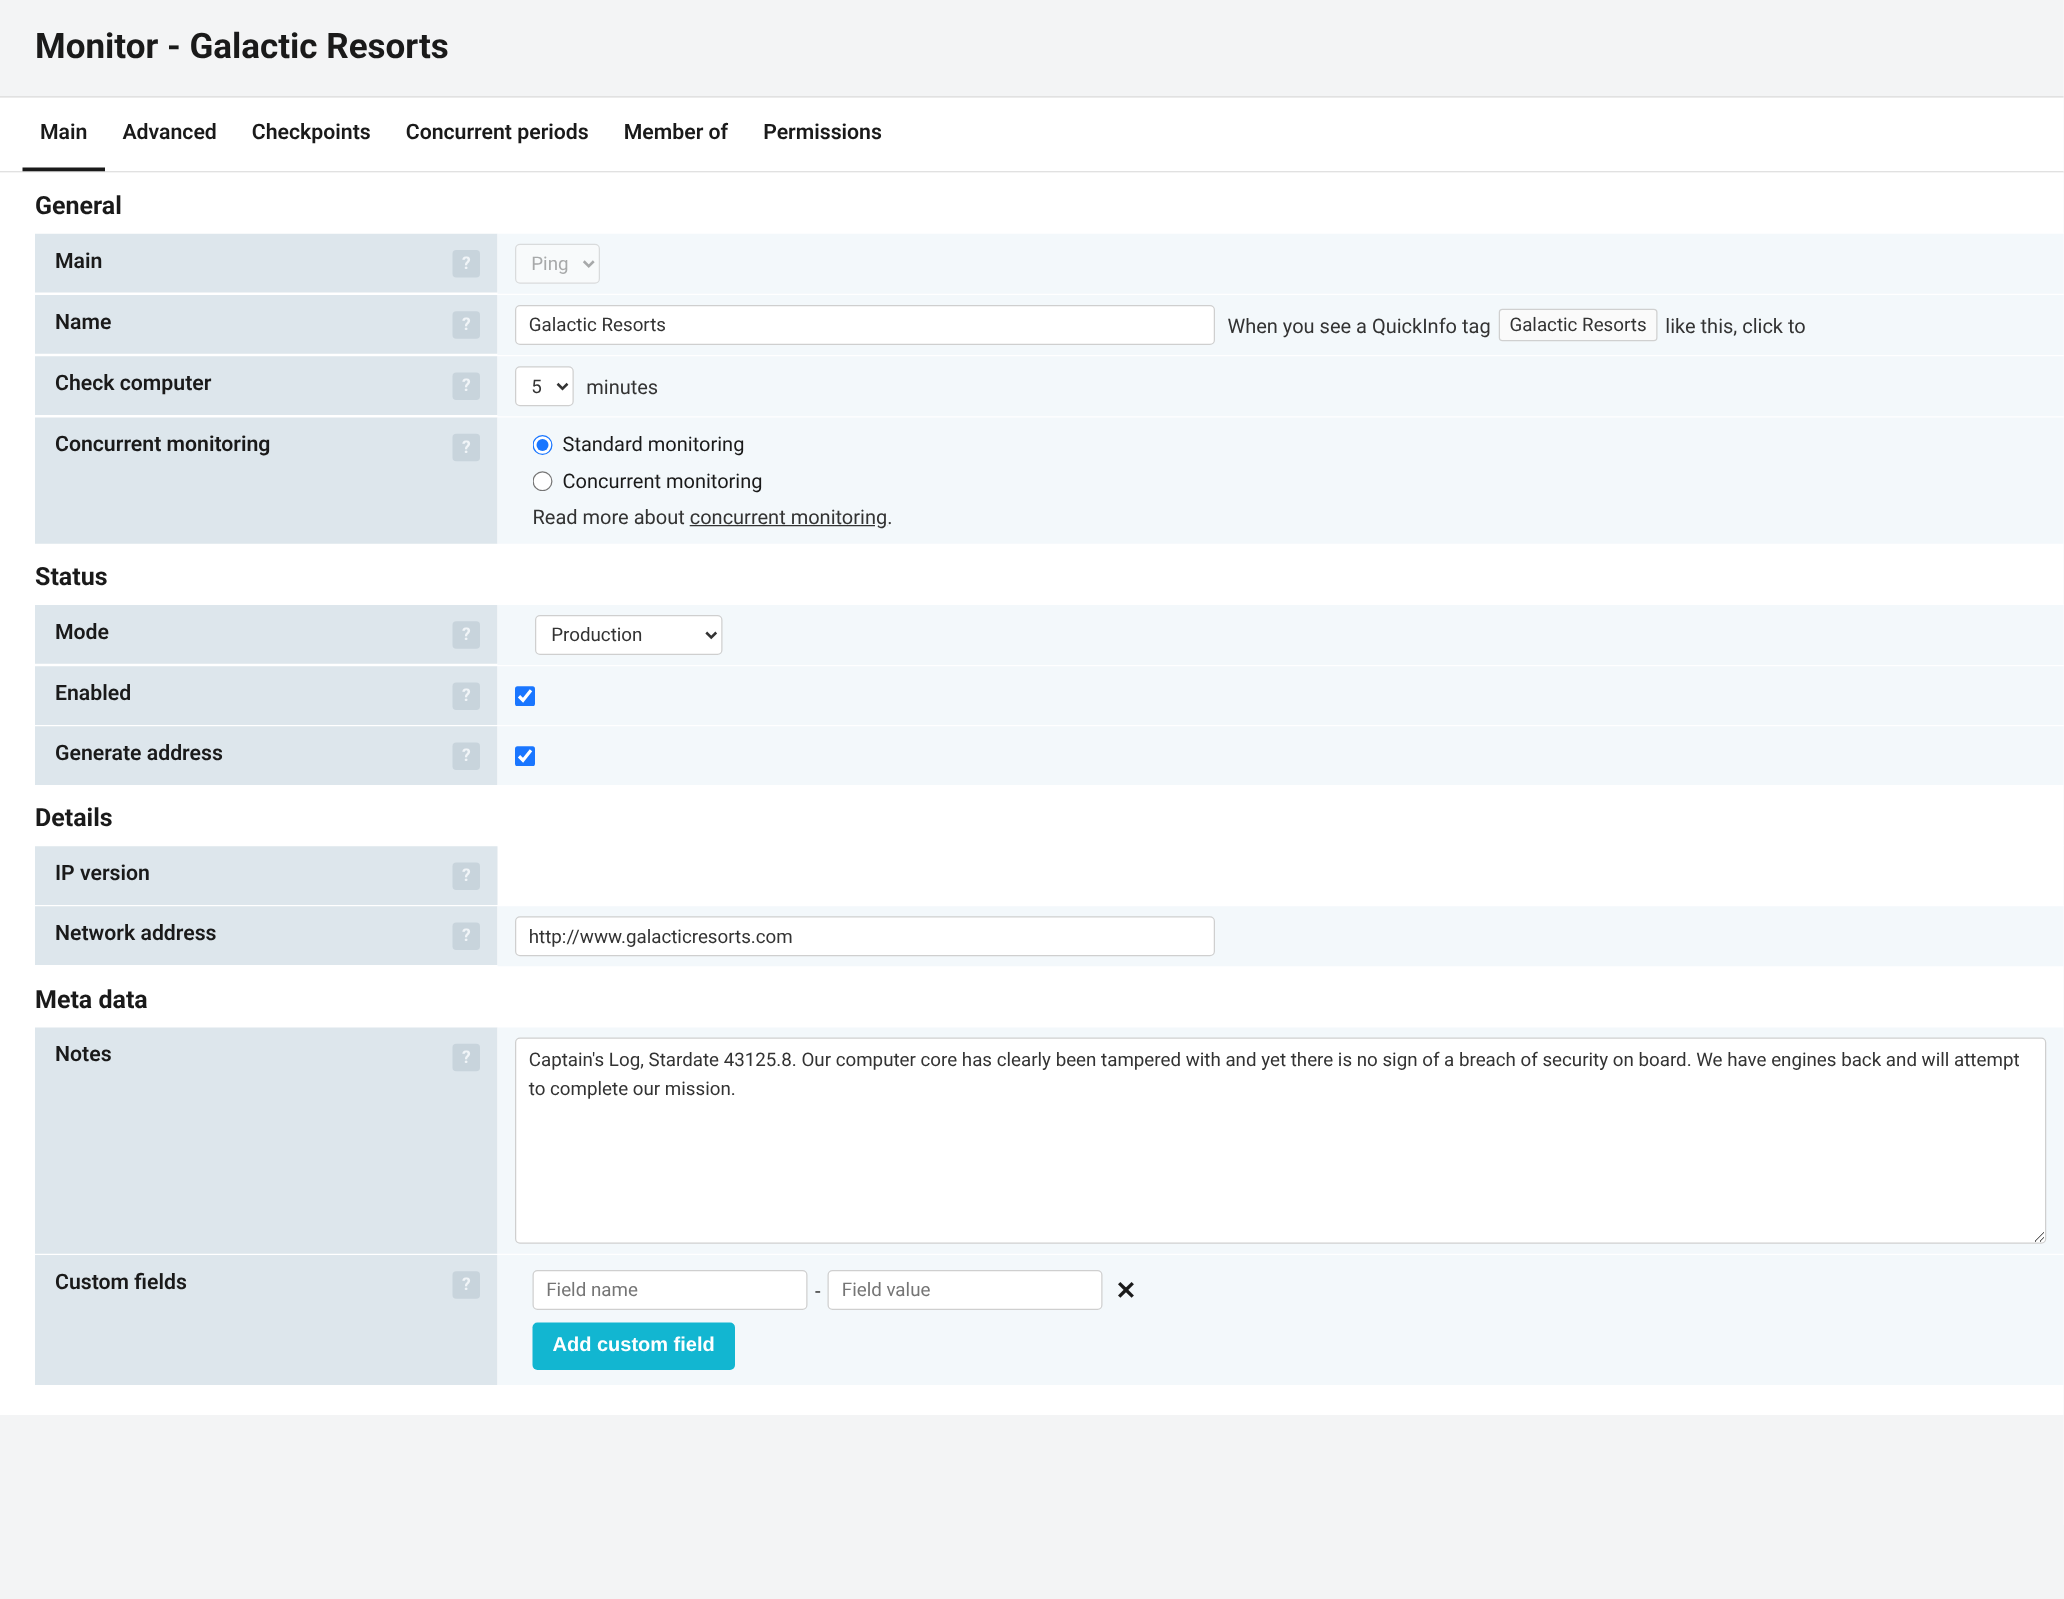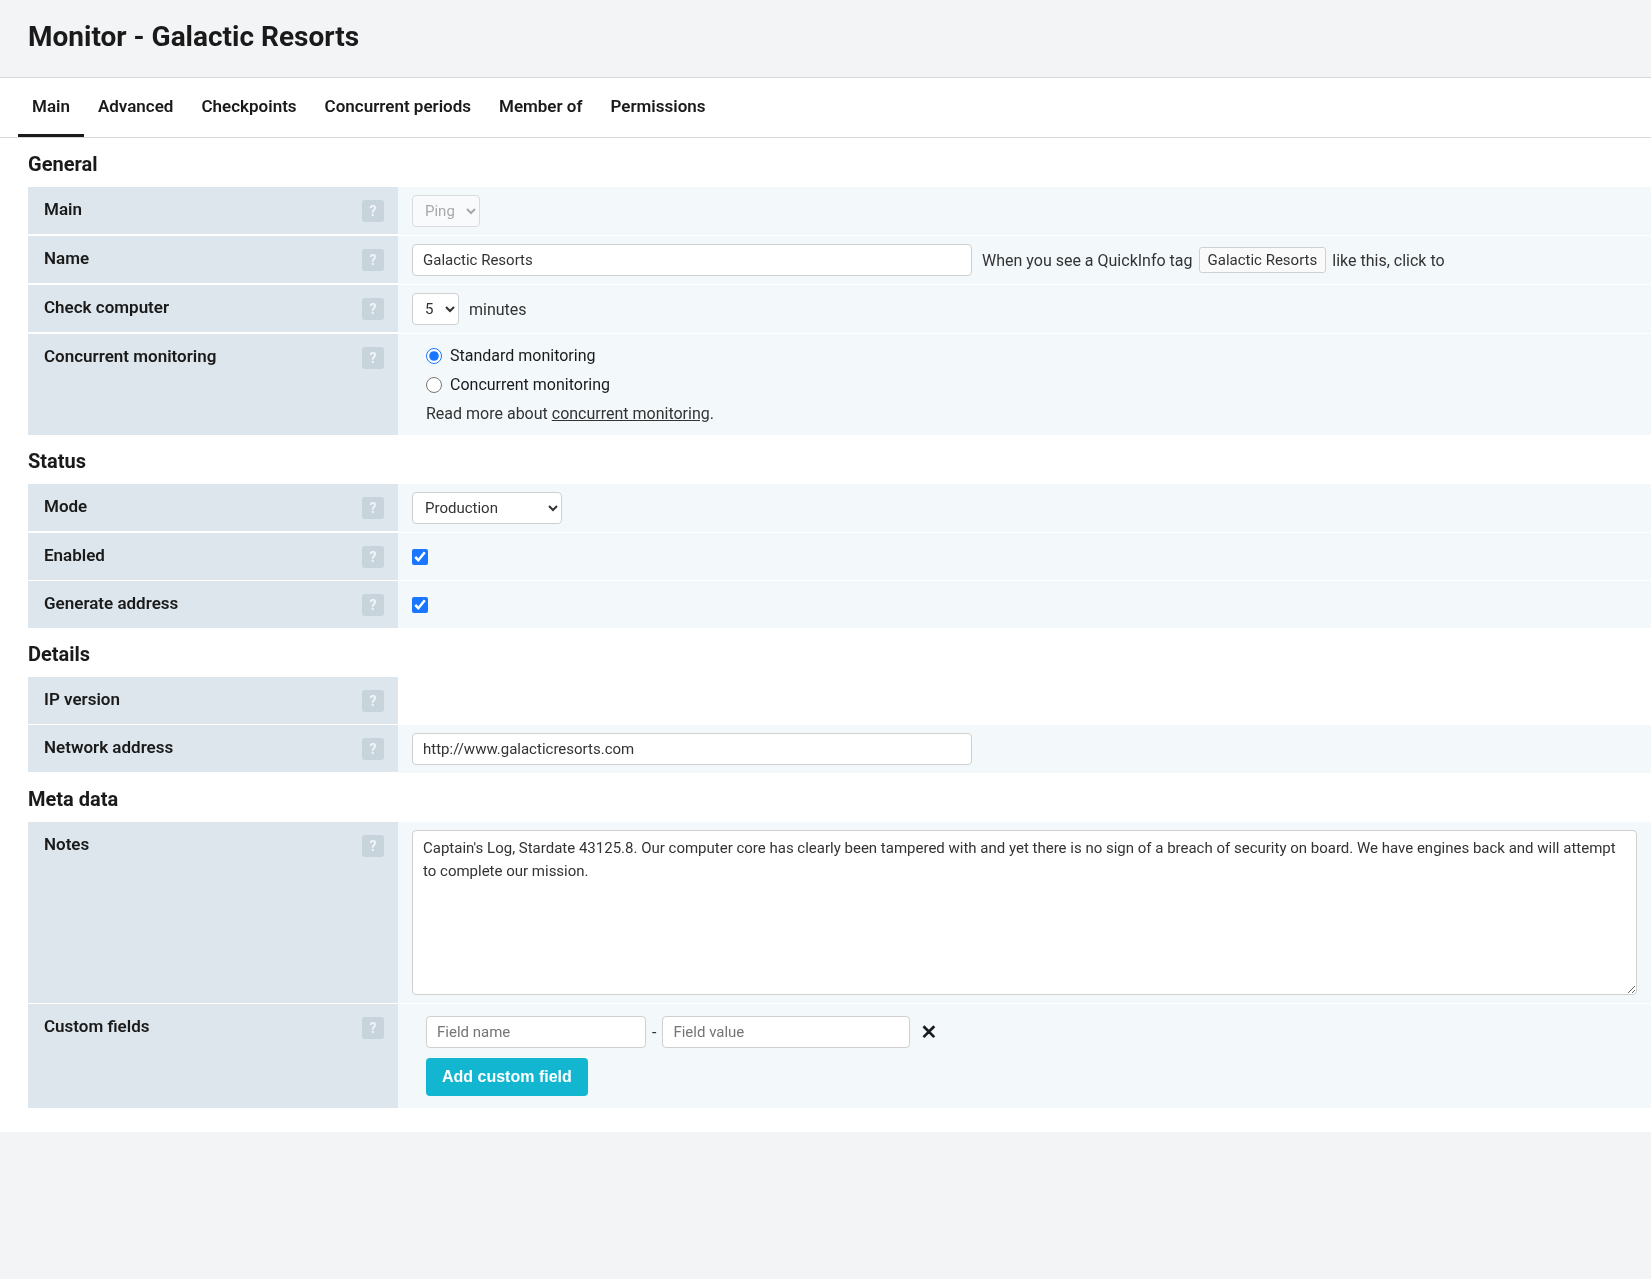--- a/index.html
+++ b/index.html
@@ -271,21 +271,21 @@
   </div>
 
   <div class="section-title">Status</div>
 
   <div class="form-row">
     <div class="form-label">
       <span>Mode</span>
       <span class="help-badge">?</span>
     </div>
     <div class="form-control">
-      <select style="min-width:150px;">
+      <select style="min-width:150px;margin-left:16px;">
         <option>Production</option>
       </select>
     </div>
   </div>
 
   <div class="form-row">
     <div class="form-label">
       <span>Enabled</span>
       <span class="help-badge">?</span>
     </div>
@@ -337,20 +337,20 @@
 
   <div class="form-row">
     <div class="form-label tall">
       <span>Custom fields</span>
       <span class="help-badge">?</span>
     </div>
     <div class="form-control stack">
       <div class="custom-field-row">
         <input type="text" style="width: 220px;" placeholder="Field name">
         <span class="dash">-</span>
-        <input type="text" style="width: 248px;" placeholder="Field value">
+        <input type="text" style="width: 220px;" placeholder="Field value">
         <span class="remove-x">✕</span>
       </div>
       <button class="btn-primary">Add custom field</button>
     </div>
   </div>
 
 </div>
 
 </body></html>

